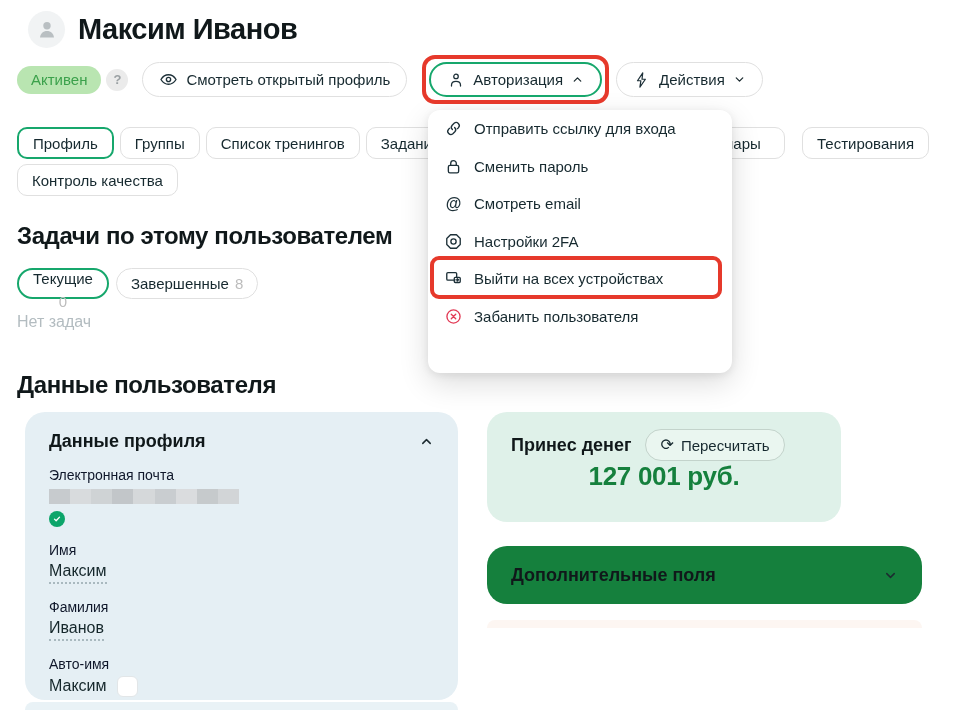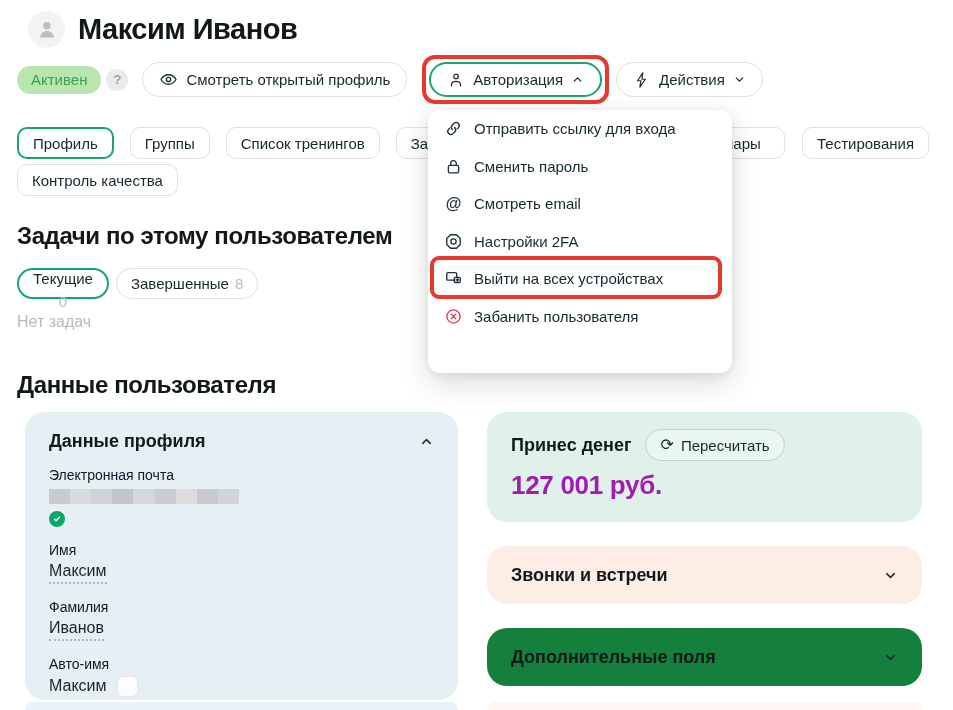--- a/index.html
+++ b/index.html
@@ -20,21 +20,21 @@
     color:#9aa0a3; font-size:13px; font-weight:700; display:flex; align-items:center; justify-content:center; }
   .btn { height:35px; padding:0 16px; border-radius:18px; background:#fff; border:1px solid #e0e0e0;
     font-size:15px; color:#16292f; display:flex; align-items:center; gap:8px; white-space:nowrap; }
   .btn svg { flex:0 0 auto; }
   .btn-view { margin-left:14px; }
   .red-wrap { margin-left:15px; border:4px solid #e6392b; border-radius:13px; padding:3px; position:relative; z-index:21; background:transparent; }
   .btn-auth { border:2px solid #16a76c; }
   .btn-actions { margin-left:7px; }
 
   
-  .tabs-row { position:relative; display:flex; gap:16px; margin-left:17px; height:32px; z-index:1; }
+  .tabs-row { position:relative; display:flex; gap:6px; margin-left:17px; height:32px; z-index:1; }
   .tabs-row.r1 { margin-top:23px; }
   .tabs-row.r2 { margin-top:5px; }
   .tab { height:32px; padding:0 14px; border-radius:10px; background:#fff; border:1px solid #e0e0e0;
     font-size:15px; color:#16292f; display:flex; align-items:center; white-space:nowrap; }
   .tab.active { border:2px solid #16a76c; }
   .tab.abs-nary { position:absolute; left:674px; top:0; width:94px; padding:0 10px 0 33px; }
   .tab.abs-test { position:absolute; left:785px; top:0; }
 
   
   .section-h { margin-left:17px; font-size:24px; font-weight:800; letter-spacing:-.4px; color:#10181a; line-height:28px; }
@@ -59,27 +59,27 @@
   .fld-value { display:inline-block; font-size:16px; color:#15272b; margin-top:4px;
     border-bottom:2px dotted #a9b9bf; padding-bottom:2px; }
   .redact { margin-top:6px; display:flex; gap:0; height:15px; width:190px; }
   .redact span { flex:1; }
   .check-circle { margin-top:7px; width:16px; height:16px; border-radius:50%; background:#0ca56a;
     display:flex; align-items:center; justify-content:center; }
   .autoname-row { display:flex; align-items:center; gap:10px; }
   .checkbox { width:21px; height:21px; background:#fff; border:1px solid #e2e6e8; border-radius:6px; margin-top:4px; }
   .sliver-left { width:433px; height:8px; margin-top:2px; background:#e9f2f6; border-radius:12px 12px 0 0; }
 
-  .money-card { width:435px; height:110px; background:#dff1e9; border-radius:20px; padding:17px 24px; }
+  .money-card { width:354px; height:110px; background:#dff1e9; border-radius:20px; padding:17px 24px; }
   .money-top { display:flex; align-items:center; gap:14px; }
   .money-title { font-size:18px; font-weight:800; color:#10181a; }
   .recalc-btn { height:32px; padding:0 14px; border-radius:16px; border:1px solid #c3d3cb;
     background:rgba(255,255,255,.35); font-size:15px; color:#16292f; display:flex; align-items:center; gap:7px; }
   .recalc-icon { font-size:16px; line-height:1; }
-  .money-amount { margin-top:9px; font-size:26px; font-weight:800; letter-spacing:-.3px; color:#a21caf; }
+  .money-amount { font-size:26px; font-weight:800; letter-spacing:-.3px; color:#15803d;text-align:center; }
 
   .collapse-card { width:435px; height:58px; border-radius:20px; padding:0 24px; margin-top:24px;
     display:flex; align-items:center; justify-content:space-between; }
   .calls-card { background:#fceee4; }
   .extra-card { background:#15803d; }
   .collapse-title { font-size:18px; font-weight:800; color:#10181a; }
   .sliver-right { width:435px; height:8px; margin-top:16px; background:#fdf6f2; border-radius:12px 12px 0 0; }
 
   
   .dropdown { position:absolute; left:428px; top:100px; width:304px; height:263px; background:#fff;
@@ -222,26 +222,20 @@
         <div class="money-top">
           <div class="money-title">Принес денег</div>
           <button class="recalc-btn">
             <span class="recalc-icon">⟳</span>
             <span>Пересчитать</span>
           </button>
         </div>
         <div class="money-amount">127 001 руб.</div>
       </div>
 
-      <div class="collapse-card calls-card">
-        <div class="collapse-title">Звонки и встречи</div>
-        <svg class="chev" width="15" height="15" viewBox="0 0 24 24">
-            <path d="M6 9l6 6 6-6"></path>
-          </svg>
-      </div>
 
       <div class="collapse-card extra-card">
         <div class="collapse-title">Дополнительные поля</div>
         <svg class="chev" width="15" height="15" viewBox="0 0 24 24">
             <path d="M6 9l6 6 6-6"></path>
           </svg>
       </div>
 
       <div class="sliver-right"></div>
     </div>

